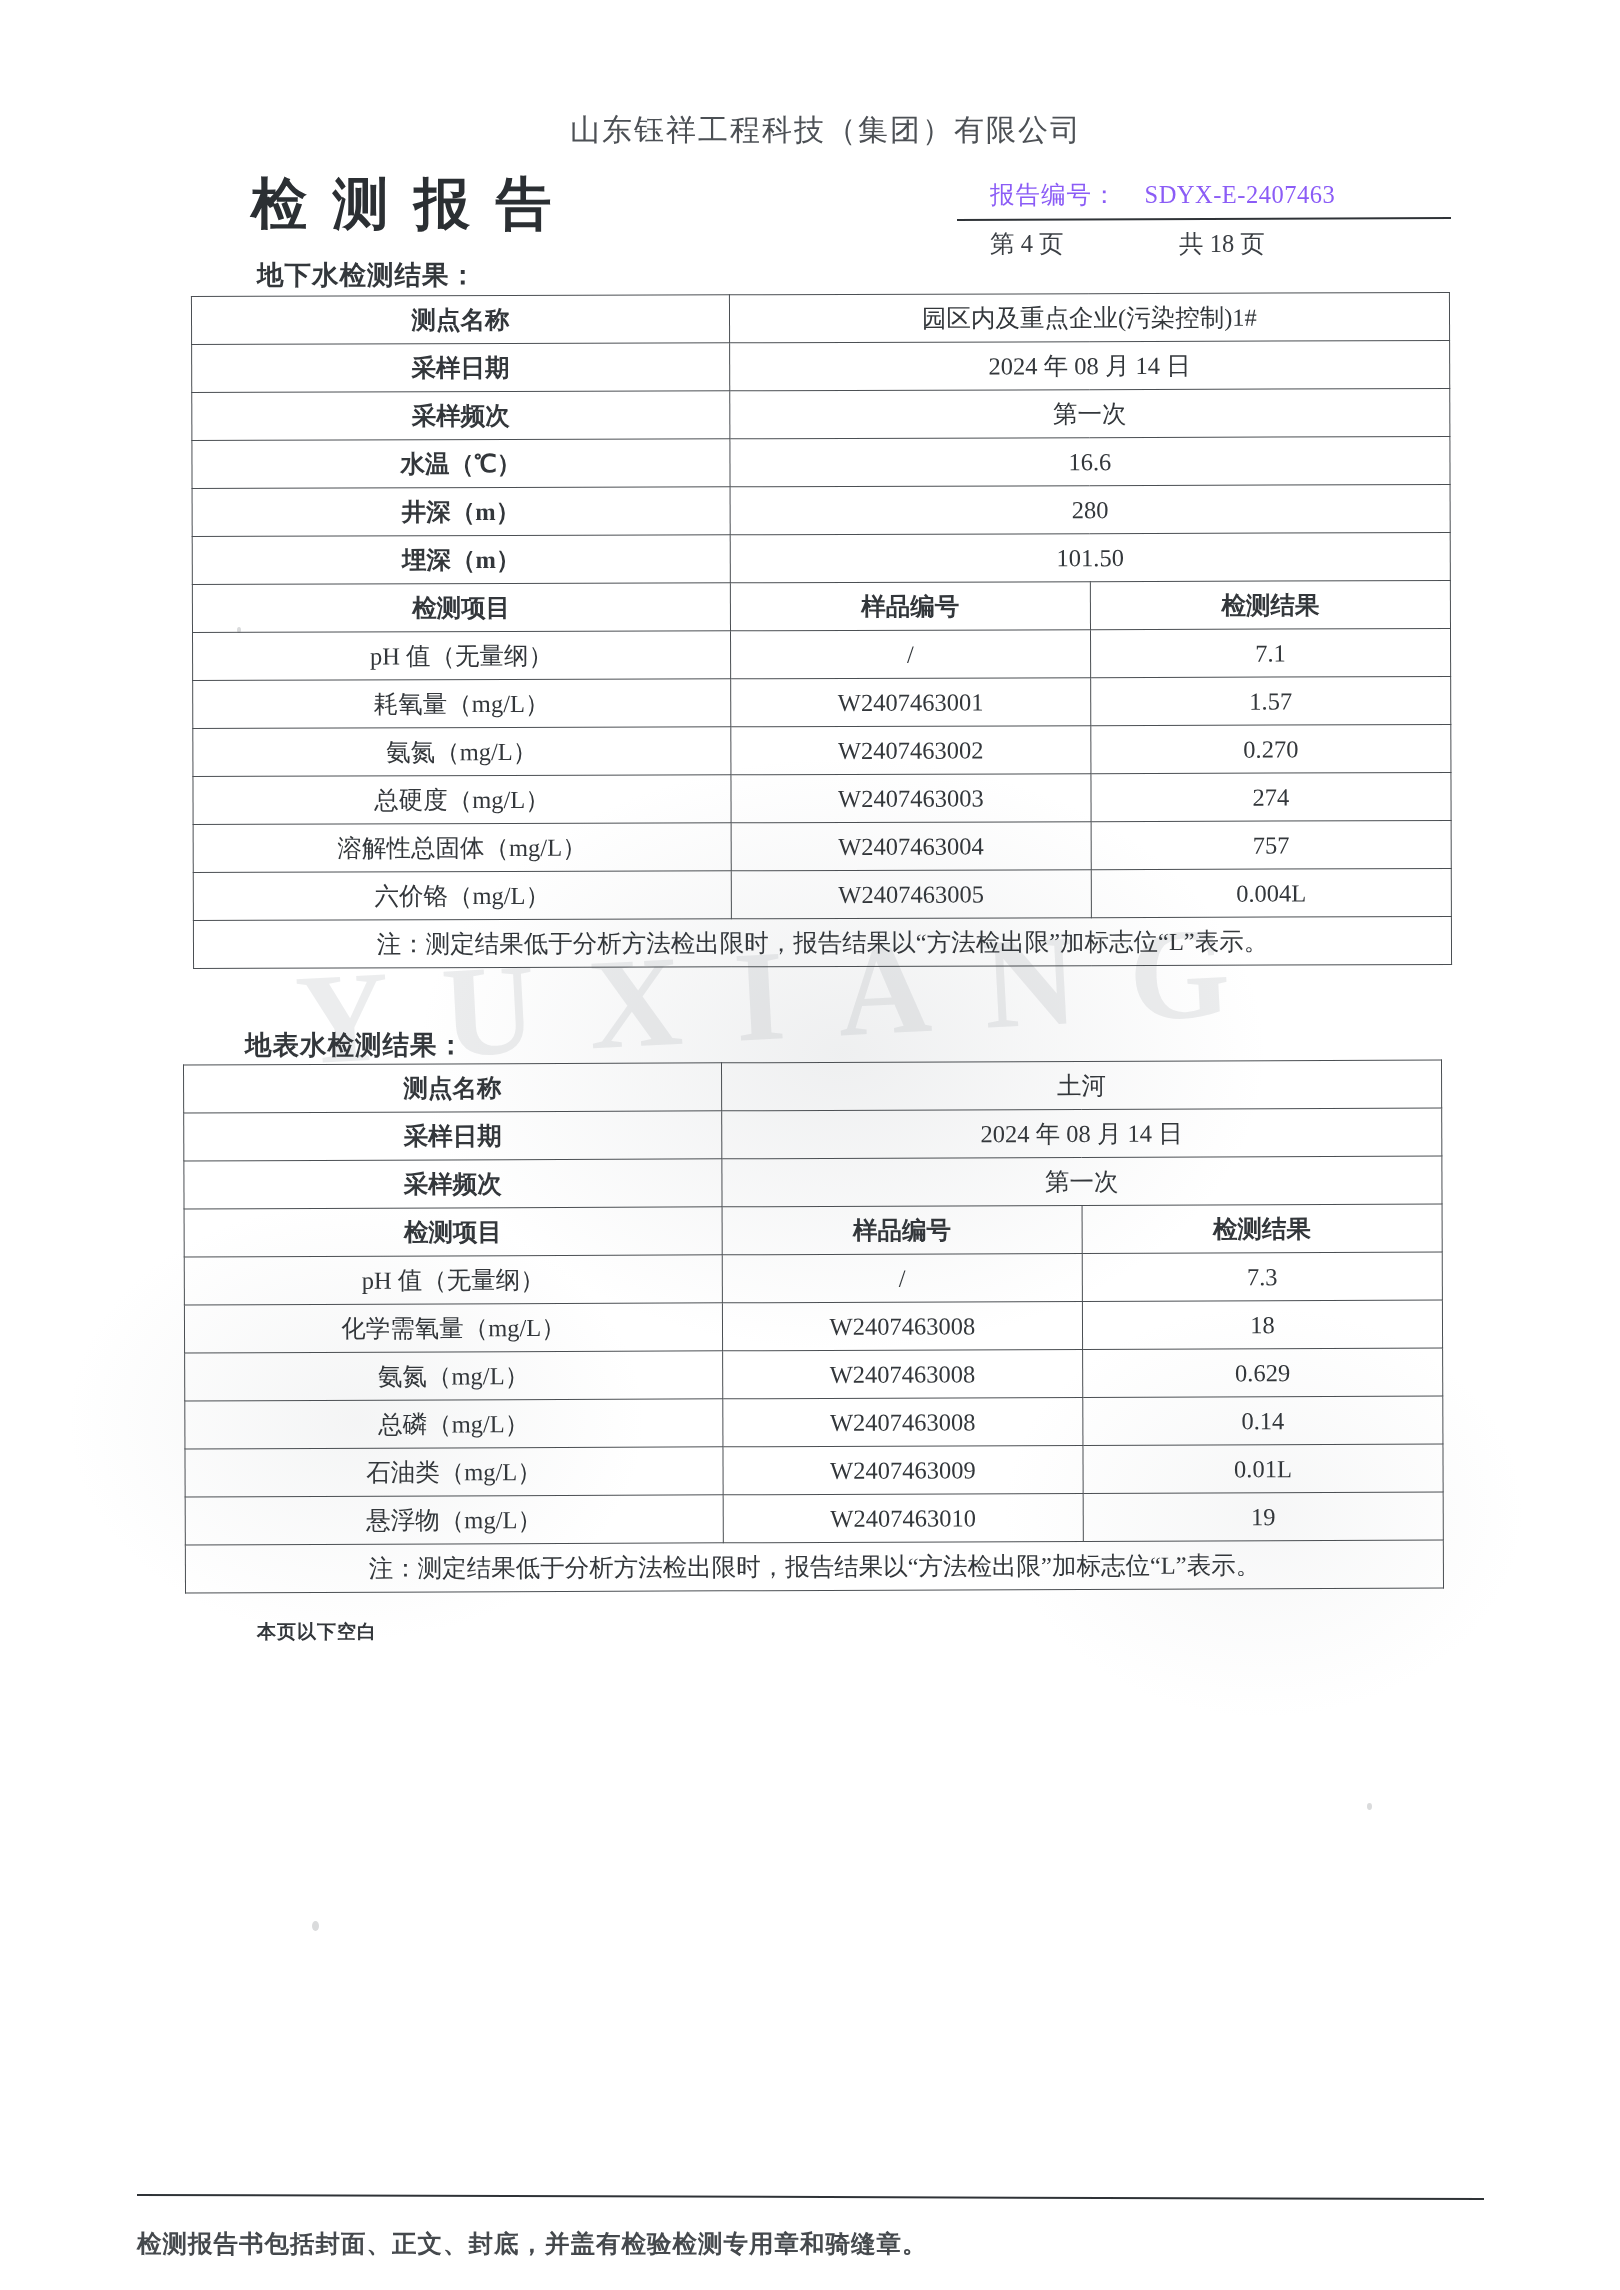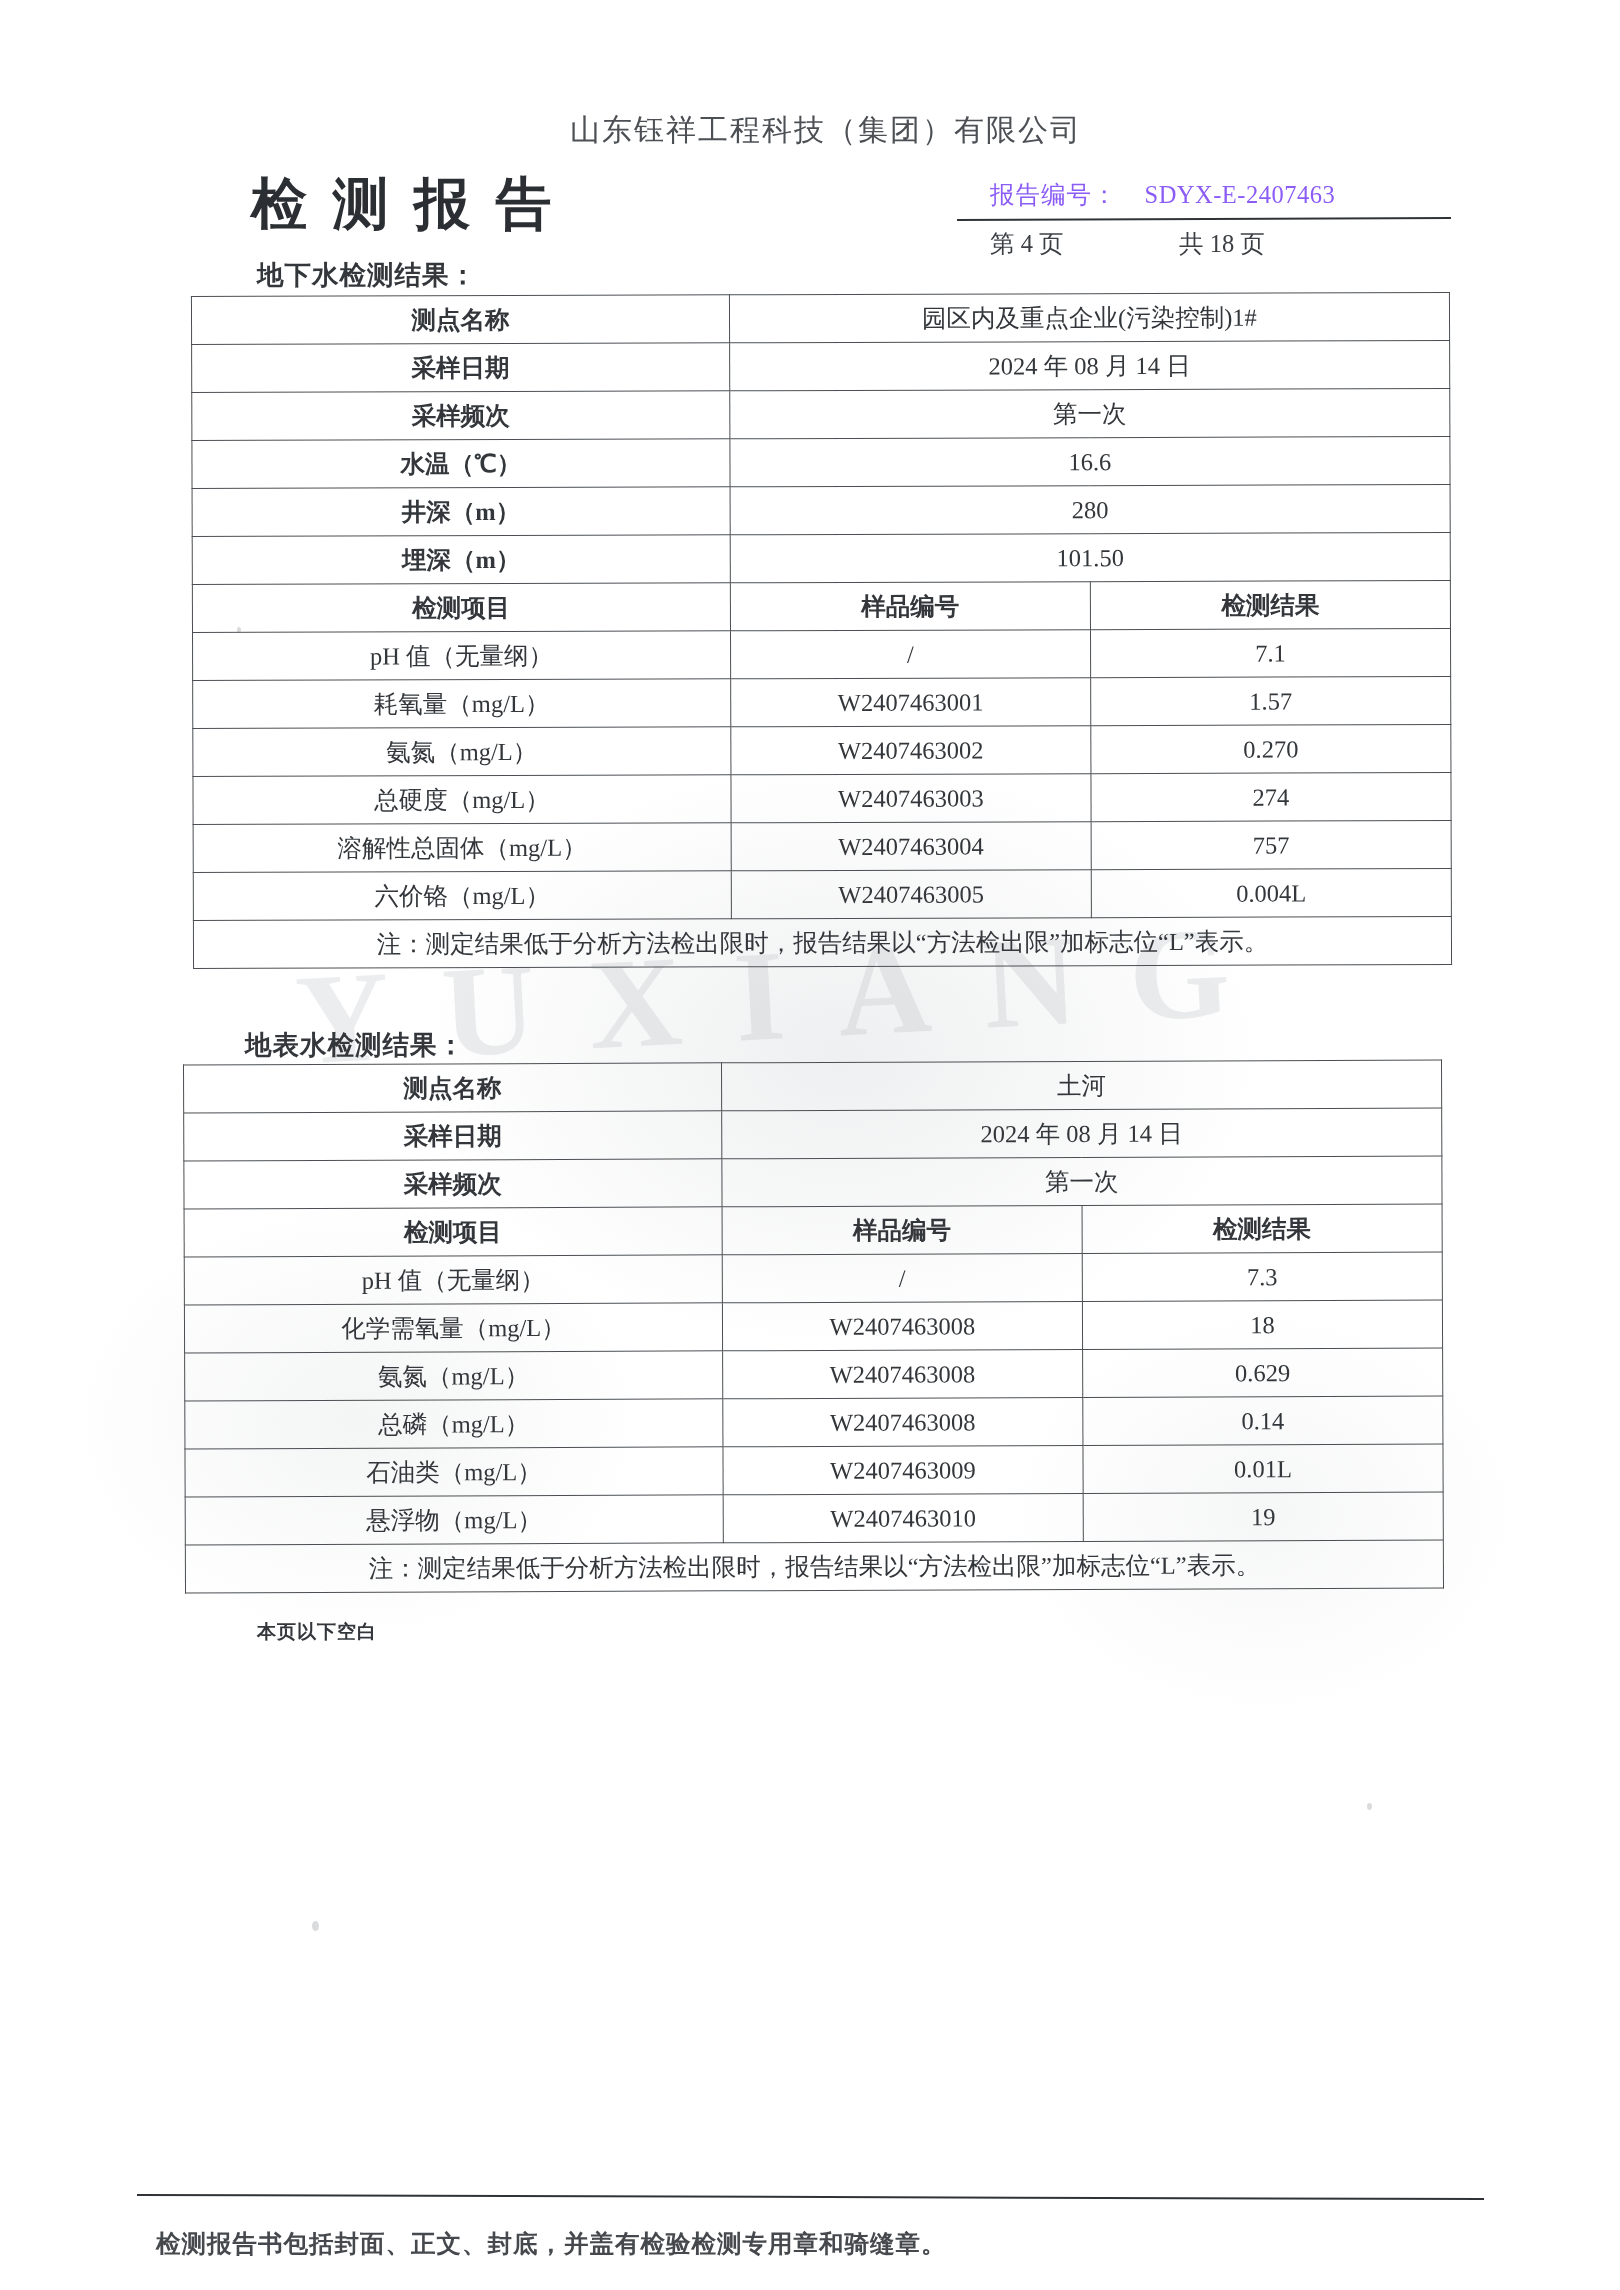--- a/index.html
+++ b/index.html
@@ -170,21 +170,20 @@
     transform: rotate(0.18deg);
   }
   .footer-text {
     position: absolute;
     left: 137px; top: 2227px;
     font-size: 24.5px;
     color: #45494d;
     letter-spacing: 1px;
     font-weight: 700;
     font-family: "Liberation Serif", serif;
-    margin-left: 19px;
   }
 </style>
 </head>
 <body>
 
 <div class="page-bg"></div>
 <div class="watermark">YUXIANG</div>
 
 <span class="speck" style="left:312px;top:1921px;width:6.9px;height:9.8px;"></span>
 <span class="speck" style="left:1367px;top:1803px;width:4.9px;height:6.9px;"></span>

